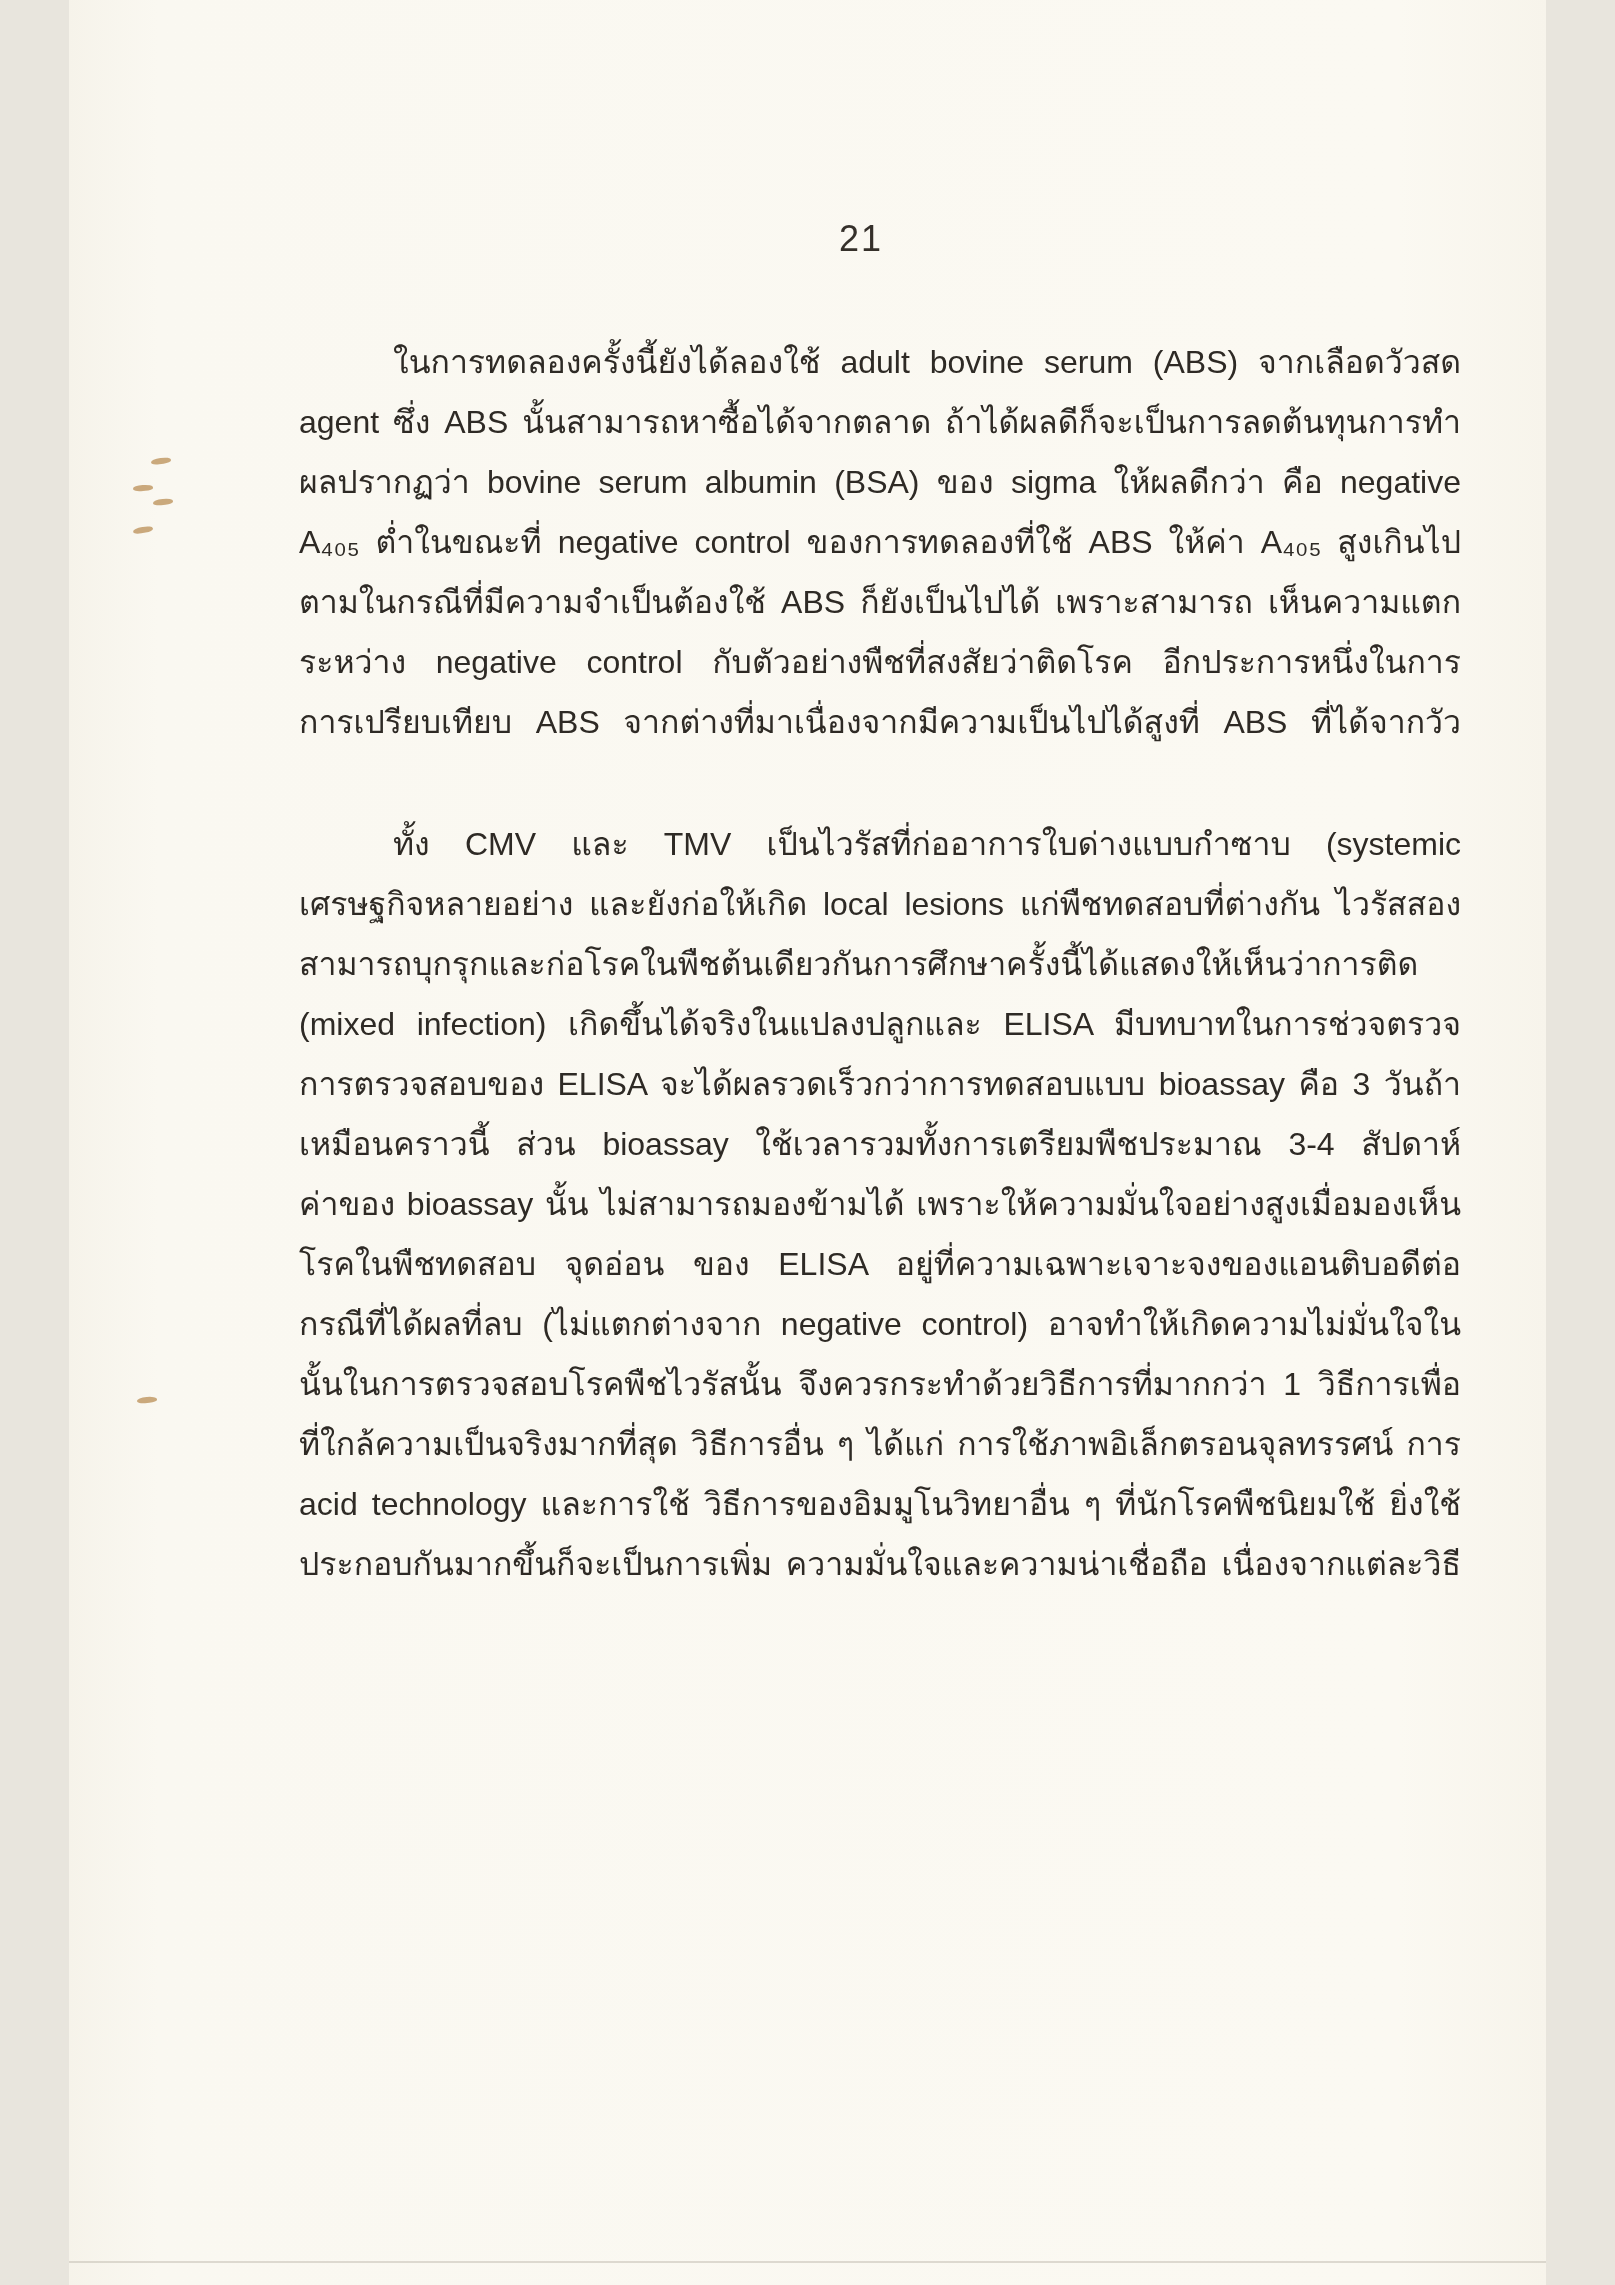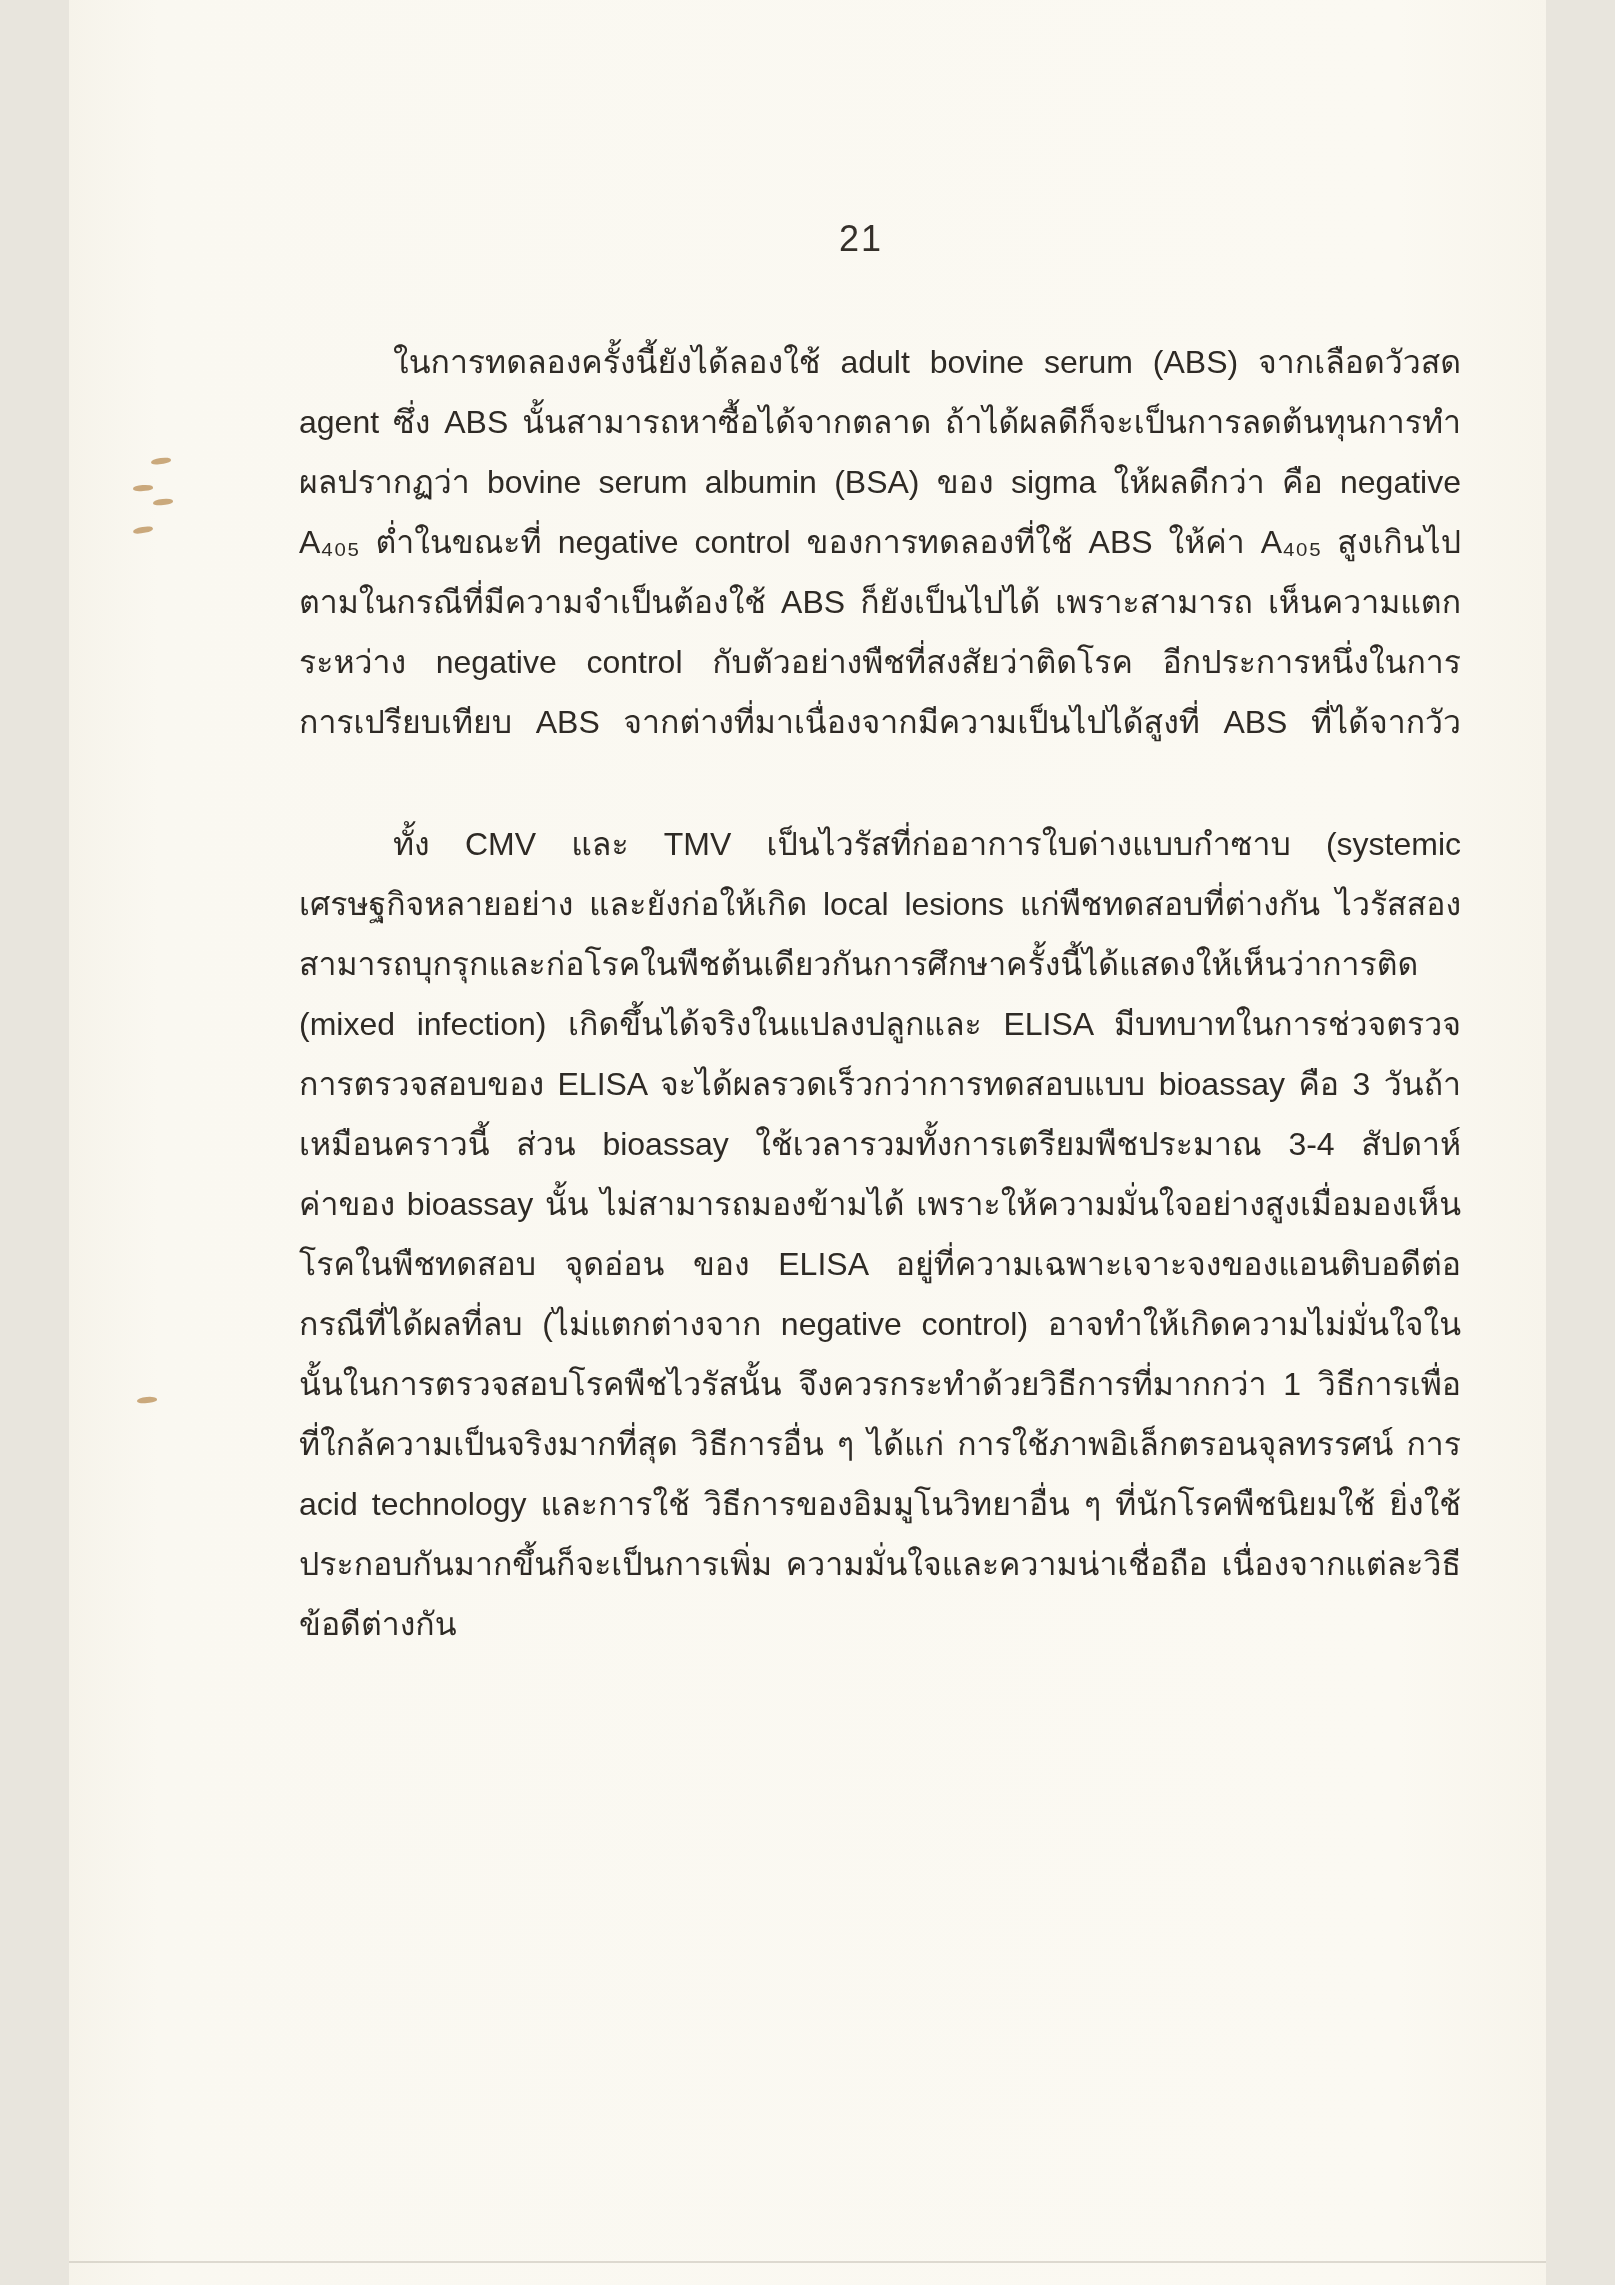--- a/index.html
+++ b/index.html
@@ -99,21 +99,20 @@
         <div class="line">(mixed infection) เกิดขึ้นได้จริงในแปลงปลูกและ ELISA มีบทบาทในการช่วจตรวจสอบได้ดี ผล</div>
         <div class="line">การตรวจสอบของ ELISA จะได้ผลรวดเร็วกว่าการทดสอบแบบ bioassay คือ 3 วันถ้าใช้ protocal</div>
         <div class="line">เหมือนคราวนี้ ส่วน bioassay ใช้เวลารวมทั้งการเตรียมพืชประมาณ 3-4 สัปดาห์ อย่างไรก็ดีคุณ</div>
         <div class="line">ค่าของ bioassay นั้น ไม่สามารถมองข้ามได้ เพราะให้ความมั่นใจอย่างสูงเมื่อมองเห็นอาการของ</div>
         <div class="line">โรคในพืชทดสอบ จุดอ่อน ของ ELISA อยู่ที่ความเฉพาะเจาะจงของแอนติบอดีต่อแอนติเจน ใน</div>
         <div class="line">กรณีที่ได้ผลที่ลบ (ไม่แตกต่างจาก negative control) อาจทำให้เกิดความไม่มั่นใจในบางครั้ง ดัง</div>
         <div class="line">นั้นในการตรวจสอบโรคพืชไวรัสนั้น จึงควรกระทำด้วยวิธีการที่มากกว่า 1 วิธีการเพื่อให้ได้ข้อมูล</div>
         <div class="line">ที่ใกล้ความเป็นจริงมากที่สุด วิธีการอื่น ๆ ได้แก่ การใช้ภาพอิเล็กตรอนจุลทรรศน์ การใช้ nucleic</div>
         <div class="line">acid technology และการใช้ วิธีการของอิมมูโนวิทยาอื่น ๆ ที่นักโรคพืชนิยมใช้ ยิ่งใช้หลายวิธีการ</div>
         <div class="line">ประกอบกันมากขึ้นก็จะเป็นการเพิ่ม ความมั่นใจและความน่าเชื่อถือ เนื่องจากแต่ละวิธีการจะมี</div>
-        <div class="line last">ข้อดีต่างกัน</div>
       </div>
     </div>
 
   <div class="paper-crease-line"></div>
   <div class="page-edge-bottom"></div>
 
   <div class="red-margin-line-segment" style="top:64px;height:25px"></div>
   <div class="red-margin-line-segment" style="top:98px;height:57px"></div>
   <div class="red-margin-line-segment" style="top:160px;height:62px"></div>
   <div class="red-margin-line-segment" style="top:230px;height:25px"></div>

